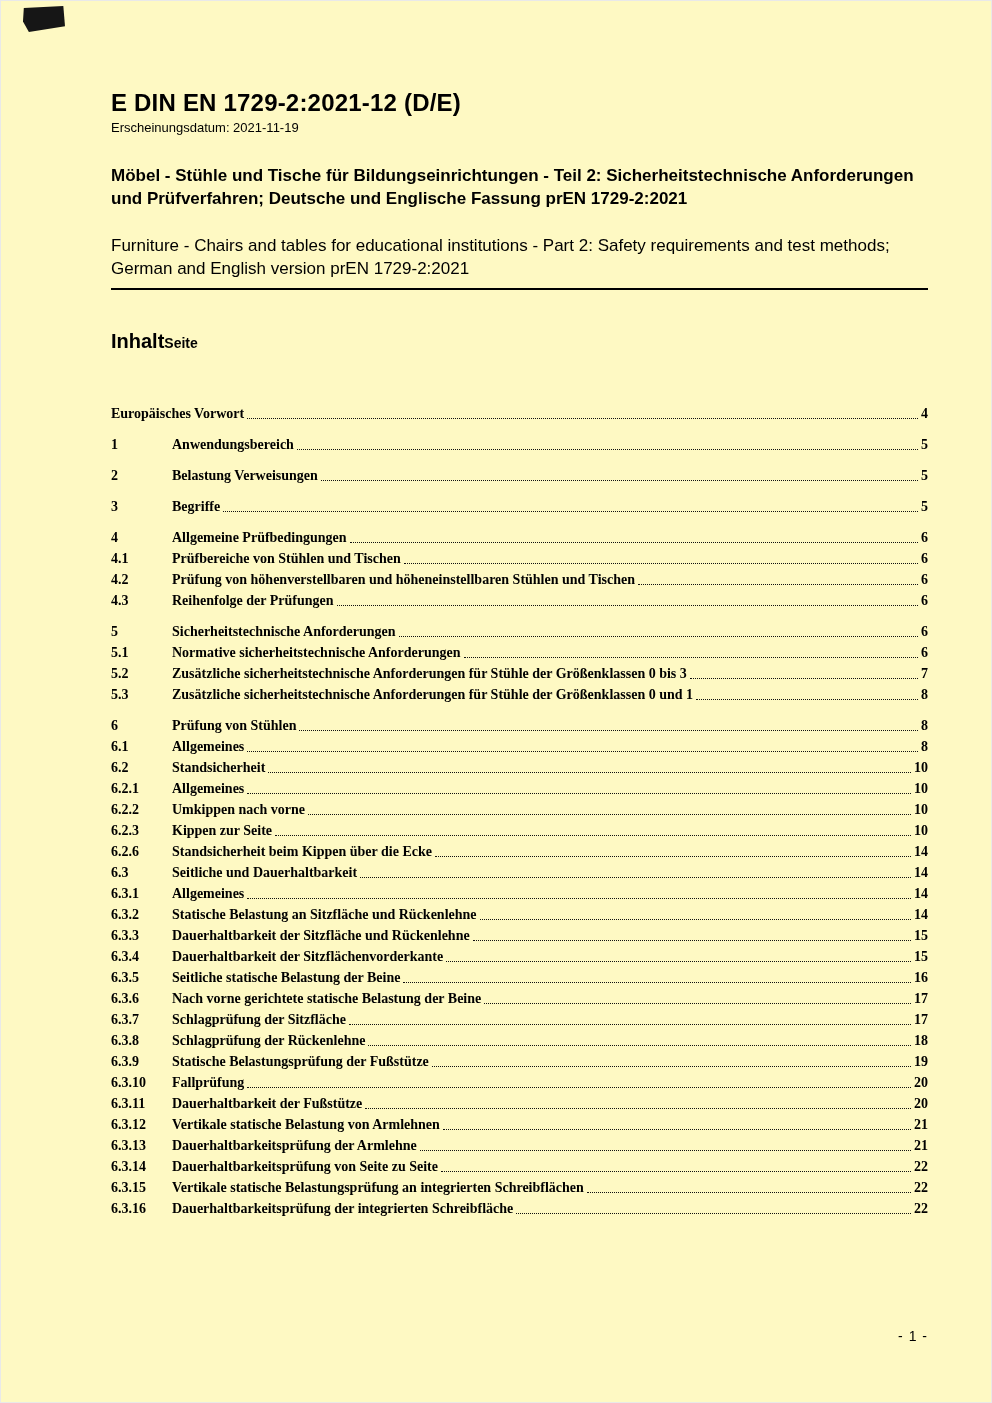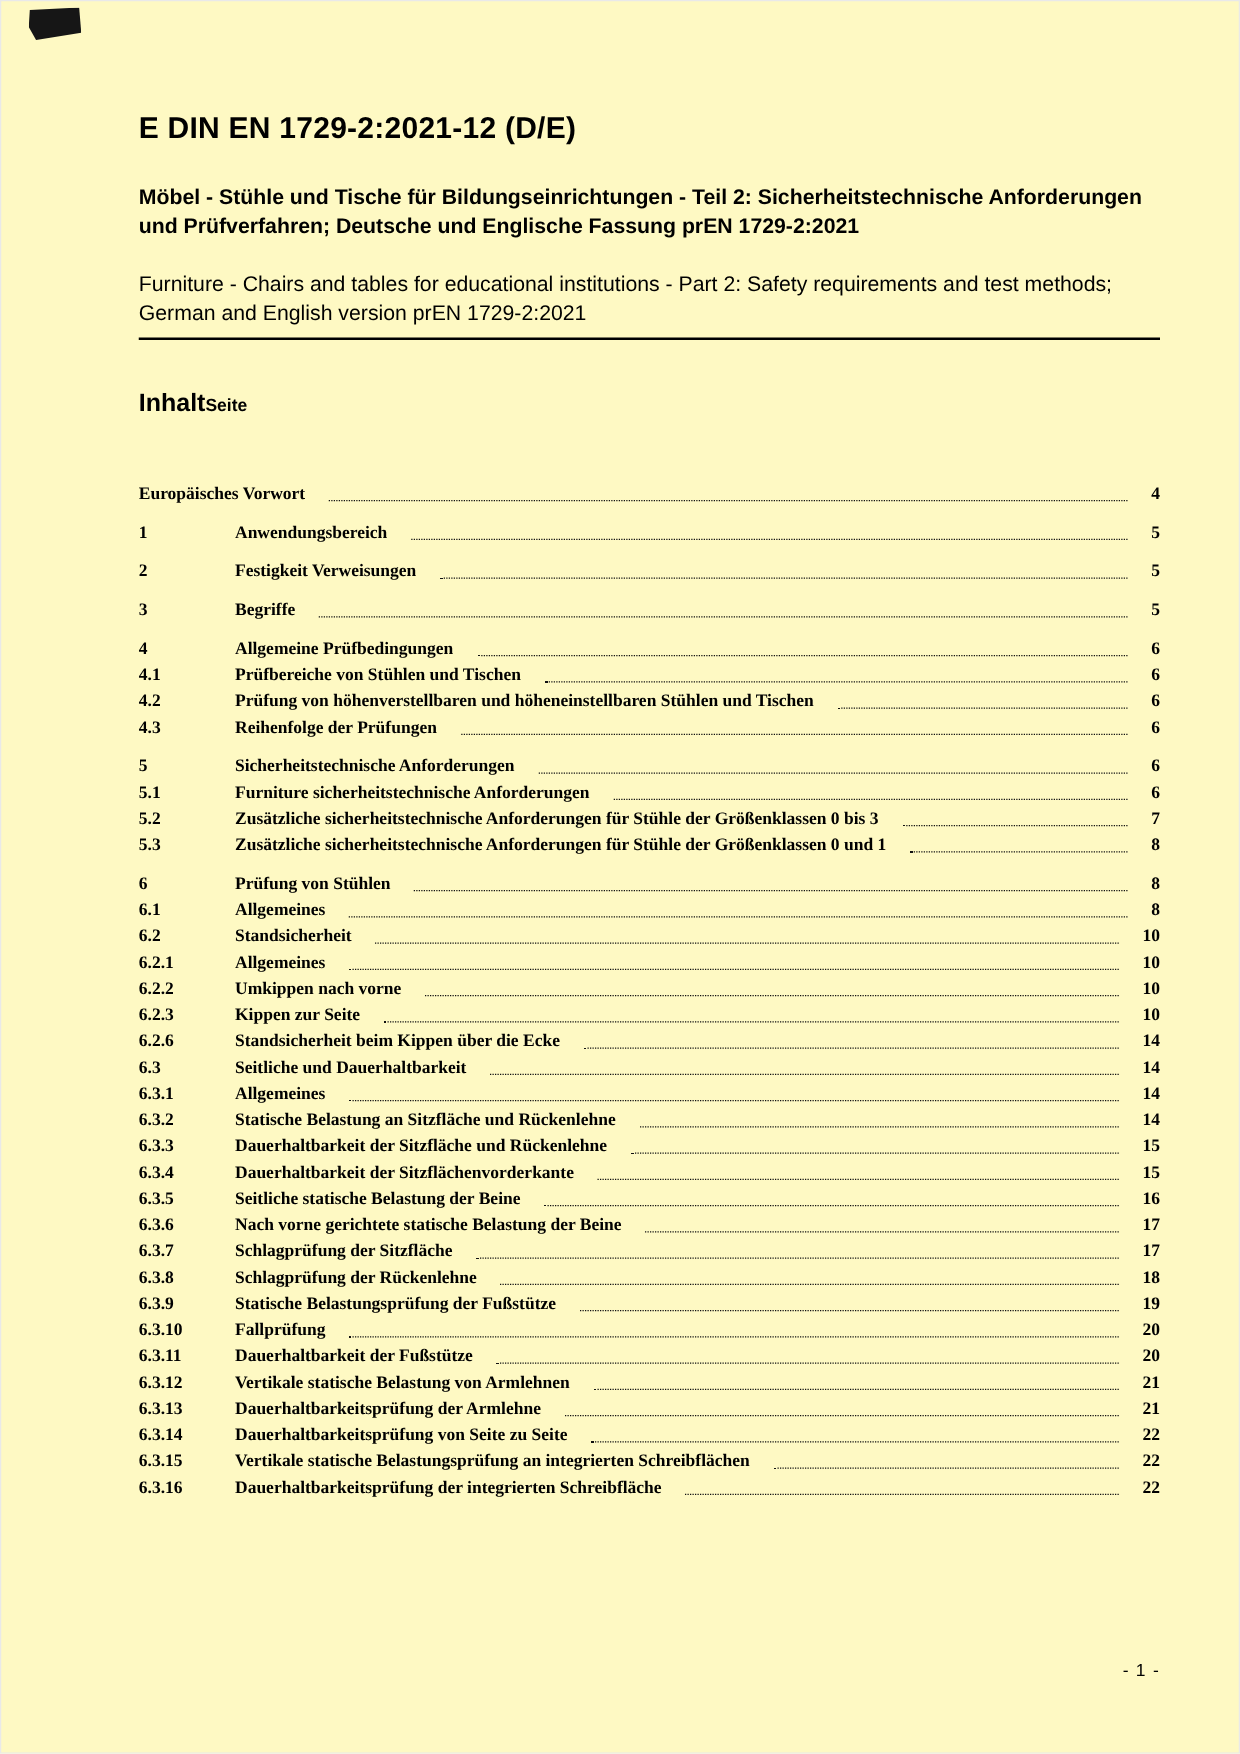--- a/index.html
+++ b/index.html
@@ -69,21 +69,20 @@
     font-family: "Liberation Serif", serif;
     font-size: 14px;
     font-weight: bold;
     color: #000;
   }
   .toc-group { margin-bottom: 10px; }
   .toc-row {
     display: flex;
     line-height: 21px;
     align-items: flex-start;
-    gap: 16px;
   }
   .toc-num {
     flex: 0 0 61px;
     white-space: nowrap;
   }
   .toc-num:empty { display: none; }
   .toc-label {
     white-space: nowrap;
     flex: 0 0 auto;
   }
@@ -109,20 +108,21 @@
 </style>
 </head>
 <body>
 
 <div class="page">
 
   <div class="corner-artifact"></div>
 
   <header>
     <h1 class="doc-id">E DIN EN 1729-2:2021-12 (D/E)</h1>
+    <div class="pub-date">Erscheinungsdatum: 2021-11-19</div>
     <p class="title-de">Möbel - Stühle und Tische für Bildungseinrichtungen - Teil 2: Sicherheitstechnische Anforderungen und Prüfverfahren; Deutsche und Englische Fassung prEN 1729-2:2021</p>
     <p class="title-en">Furniture - Chairs and tables for educational institutions - Part 2: Safety requirements and test methods; German and English version prEN 1729-2:2021</p>
     <div class="rule"></div>
   </header>
 
   <div class="toc-heading-row">
     <h2 class="toc-heading">Inhalt</h2>
     <span class="seite-label">Seite</span>
   </div>
 
@@ -138,21 +138,21 @@
         <div class="toc-row">
           <span class="toc-num">1</span>
           <span class="toc-label">Anwendungsbereich</span>
           <span class="toc-dots"></span>
           <span class="toc-page">5</span>
         </div>
       </div>
       <div class="toc-group">
         <div class="toc-row">
           <span class="toc-num">2</span>
-          <span class="toc-label">Festigkeit Verweisungen</span>
+          <span class="toc-label">Belastung Verweisungen</span>
           <span class="toc-dots"></span>
           <span class="toc-page">5</span>
         </div>
       </div>
       <div class="toc-group">
         <div class="toc-row">
           <span class="toc-num">3</span>
           <span class="toc-label">Begriffe</span>
           <span class="toc-dots"></span>
           <span class="toc-page">5</span>
@@ -186,21 +186,21 @@
       </div>
       <div class="toc-group">
         <div class="toc-row">
           <span class="toc-num">5</span>
           <span class="toc-label">Sicherheitstechnische Anforderungen</span>
           <span class="toc-dots"></span>
           <span class="toc-page">6</span>
         </div>
         <div class="toc-row">
           <span class="toc-num">5.1</span>
-          <span class="toc-label">Furniture sicherheitstechnische Anforderungen</span>
+          <span class="toc-label">Normative sicherheitstechnische Anforderungen</span>
           <span class="toc-dots"></span>
           <span class="toc-page">6</span>
         </div>
         <div class="toc-row">
           <span class="toc-num">5.2</span>
           <span class="toc-label">Zusätzliche sicherheitstechnische Anforderungen für Stühle der Größenklassen 0 bis 3</span>
           <span class="toc-dots"></span>
           <span class="toc-page">7</span>
         </div>
         <div class="toc-row">

